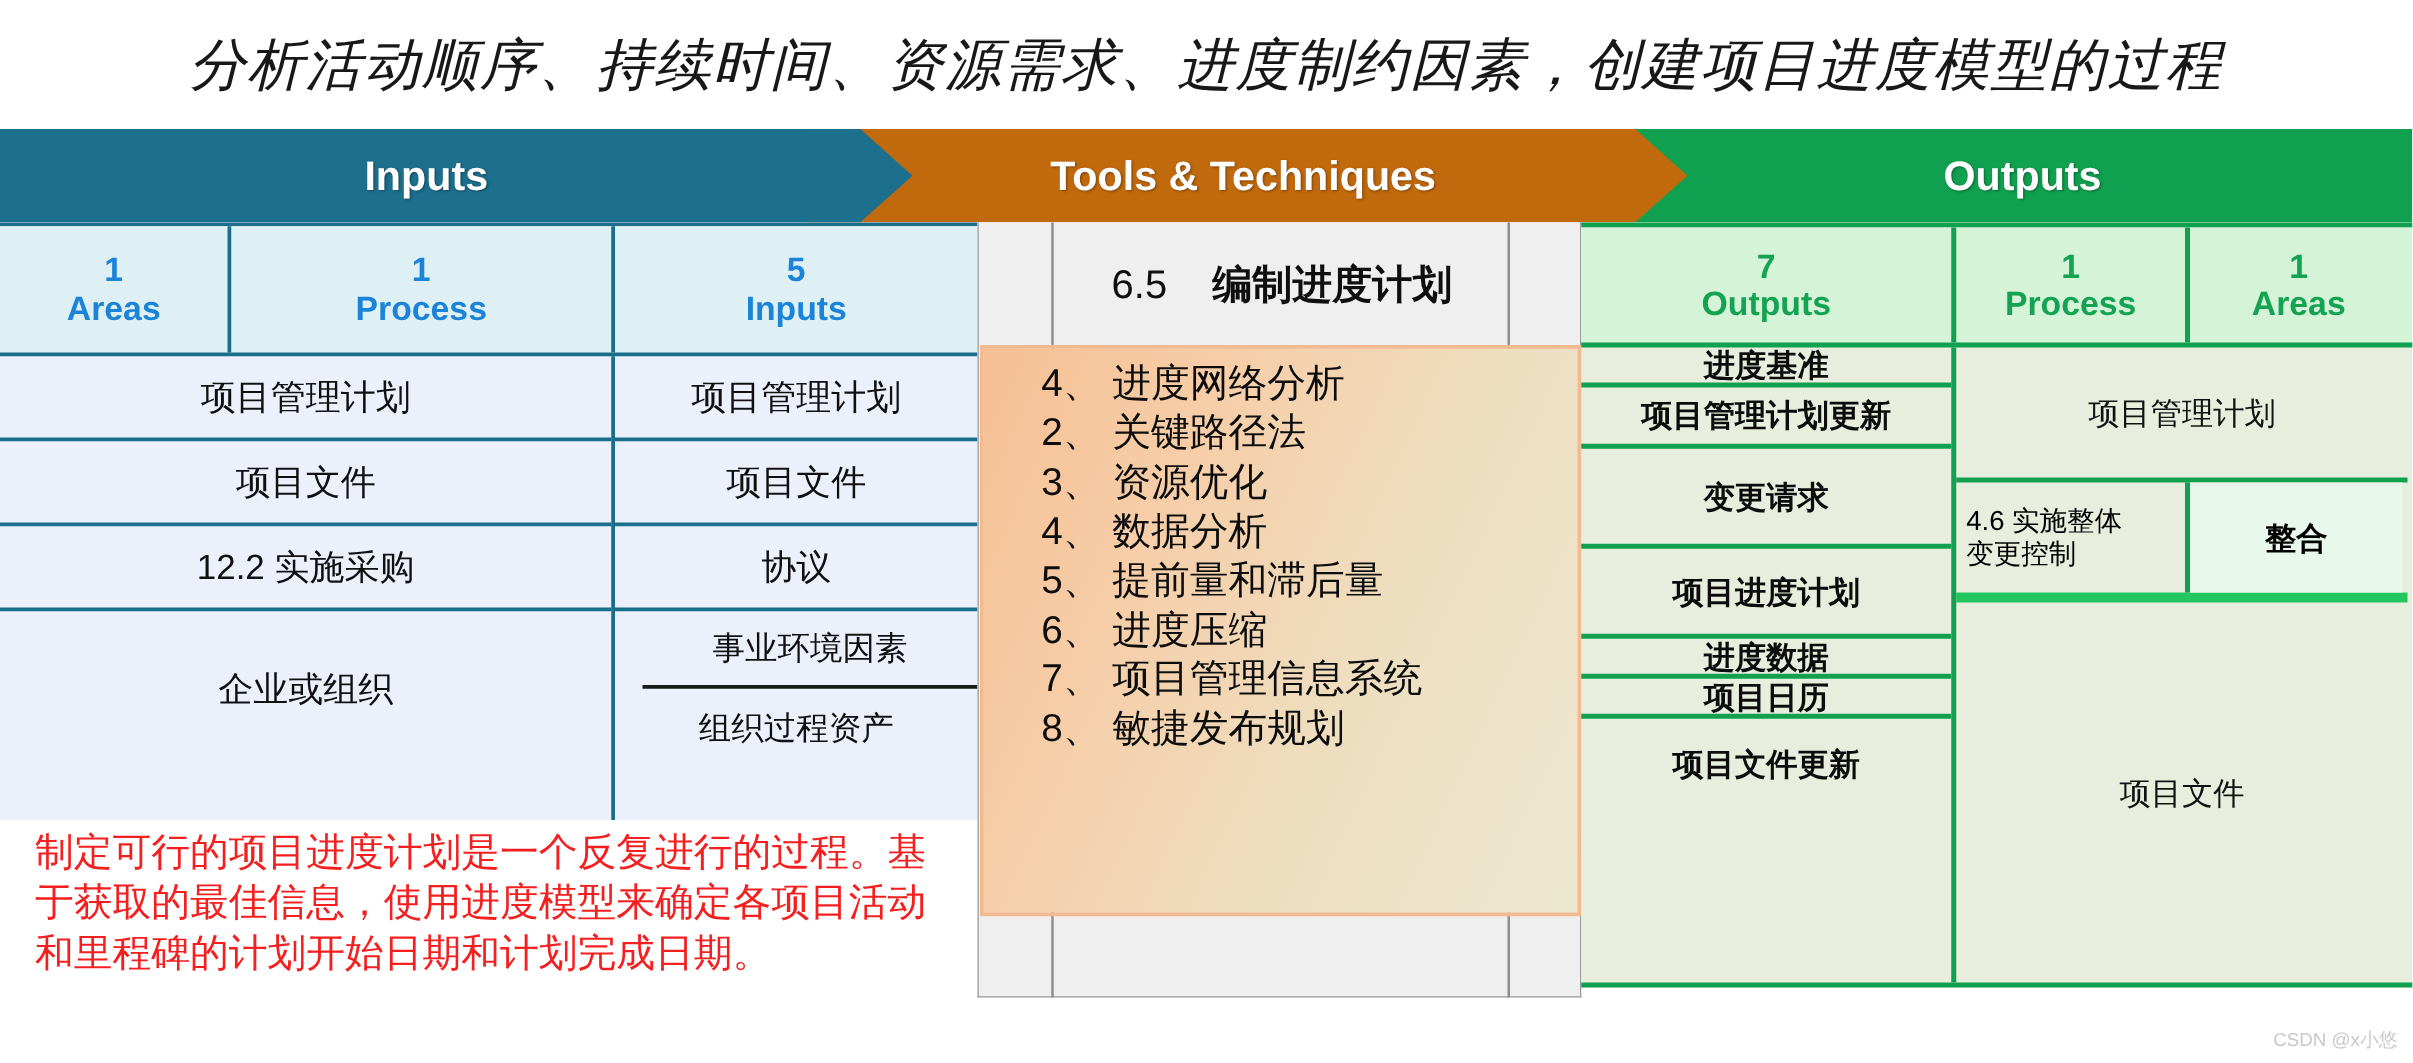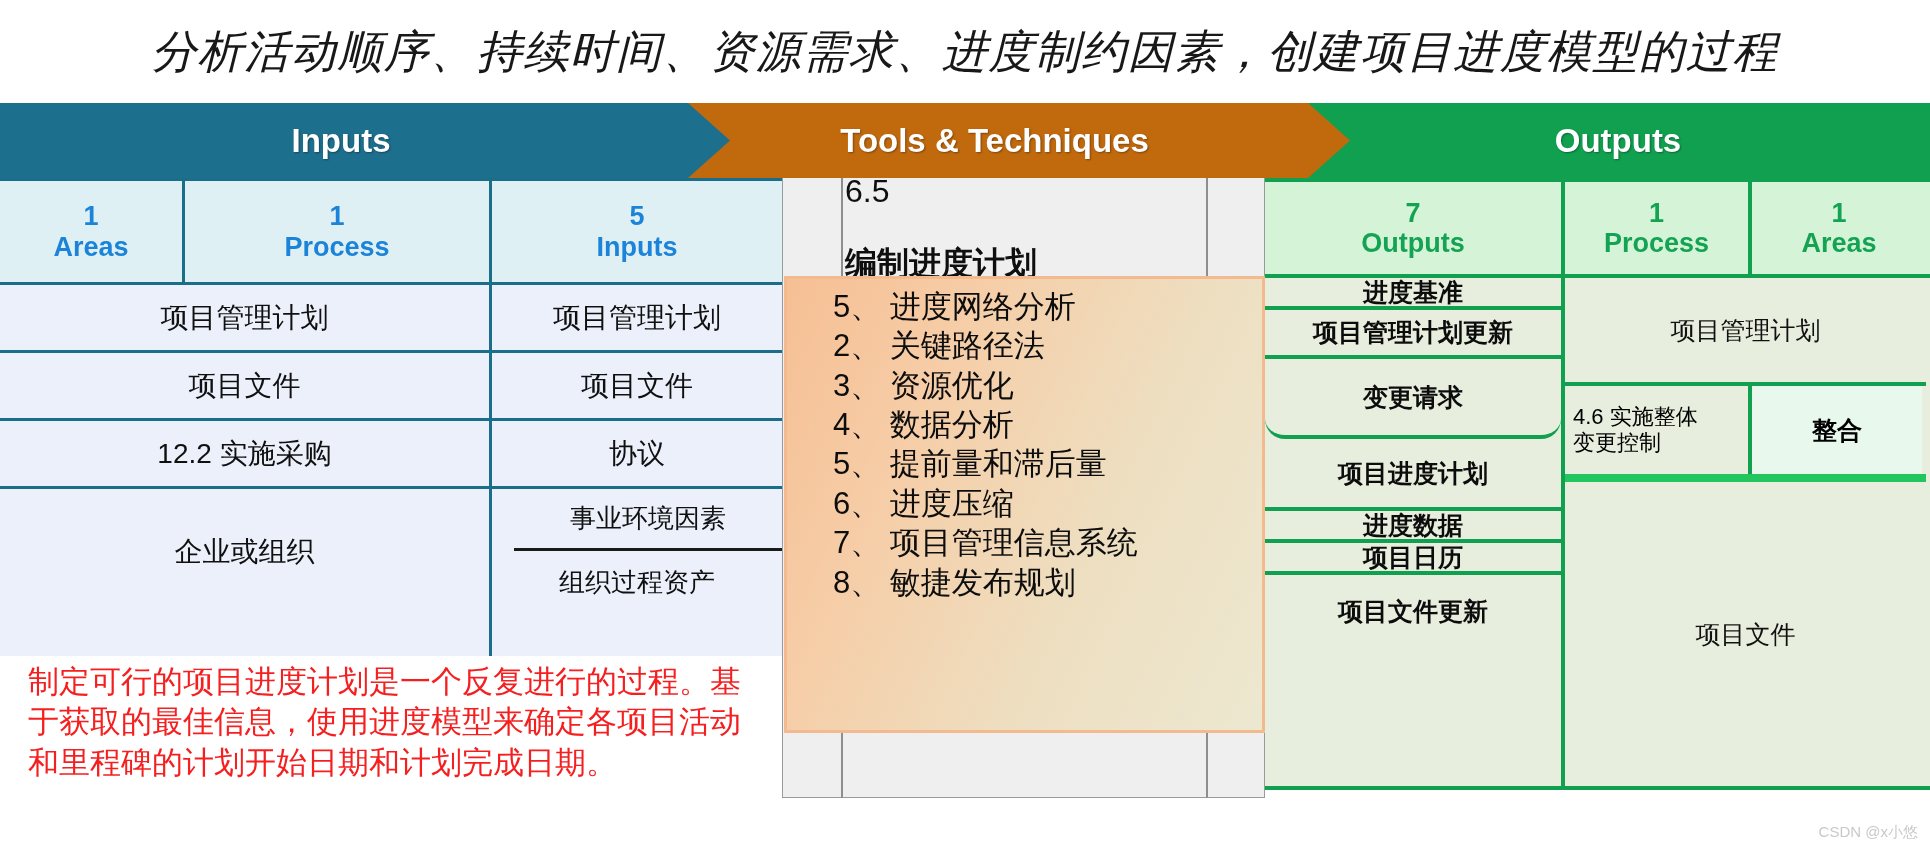--- a/index.html
+++ b/index.html
@@ -97,21 +97,21 @@
     position: absolute; left: 782px; top: 178px; width: 483px; height: 620px;
     background: #efefef;
     border: 1px solid #9a9a9a; border-top: none;
   }
   #tools-gut-left  { position: absolute; left: 0;   top: 0; width: 60px;  height: 620px;
                      border-right: 2px solid #8e8e8e; }
   #tools-gut-right { position: absolute; right: 0;  top: 0; width: 58px;  height: 620px;
                      border-left: 2px solid #8e8e8e; }
   #tools-title {
     position: absolute; left: 62px; top: 4px; width: 361px; height: 92px;
-    display: flex; flex-direction: column; align-items: flex-start; justify-content: center;
+    display: flex; flex-direction: row; align-items: center; justify-content: center;
     line-height: 1.12;
     gap: 36px;
   }
   #tools-num  { font-size: 32px; color: #0f0f0f; }
   #tools-name { font-size: 32px; font-weight: bold; color: #0f0f0f; }
   #tools-box {
     position: absolute; left: 1px; top: 98px; width: 481px; height: 457px;
     background: linear-gradient(115deg, #f6bf94 0%, #f6cda7 28%, #eedec0 62%, #ece8d0 100%);
     border: 3px solid #f3b98f;
   }
@@ -146,21 +146,21 @@
                      border-right: 4px solid #11a050; }
   #out-col-right   { width: 361px; display: flex; flex-direction: column; }
   .out-cell {
     display: flex; align-items: center; justify-content: center; text-align: center;
     font-size: 25px; font-weight: bold; color: #0c0c0c; padding: 2px 4px;
     border-bottom: 4px solid #11a050;
   }
   .out-cell.last { border-bottom: none; }
   #out-col-outputs .out-cell.h1 { height: 32px; }
   #out-col-outputs .out-cell.h2 { height: 49px; }
-  #out-col-outputs .out-cell.h3 { height: 80px; border-radius: 20px; }
+  #out-col-outputs .out-cell.h3 { height: 80px; }
   #out-col-outputs .out-cell.h4 { height: 72px; }
 
   .out-sub { display: flex; }
   .out-block {
     display: flex; align-items: center; justify-content: center; text-align: center;
     font-size: 25px; color: #111; font-weight: normal;
   }
   #out-pmp { height: 108px; border-bottom: 4px solid #11a050; }
   #out-change-row { height: 96px; border-bottom: 8px solid #22c55e; }
   #out-chg-name {
@@ -240,21 +240,21 @@
   <div id="tools-gut-left"></div>
   <div id="tools-gut-right"></div>
 
   <div id="tools-title">
     <span id="tools-num">6.5</span>
     <span id="tools-name">编制进度计划</span>
   </div>
 
   <div id="tools-box">
     <div id="tools-list">
-      <div class="tool-item">5、 进度网络分析</div>
+      <div class="tool-item">4、 进度网络分析</div>
       <div class="tool-item">2、 关键路径法</div>
       <div class="tool-item">3、 资源优化</div>
       <div class="tool-item">4、 数据分析</div>
       <div class="tool-item">5、 提前量和滞后量</div>
       <div class="tool-item">6、 进度压缩</div>
       <div class="tool-item">7、 项目管理信息系统</div>
       <div class="tool-item">8、 敏捷发布规划</div>
     </div>
   </div>
 </div>

